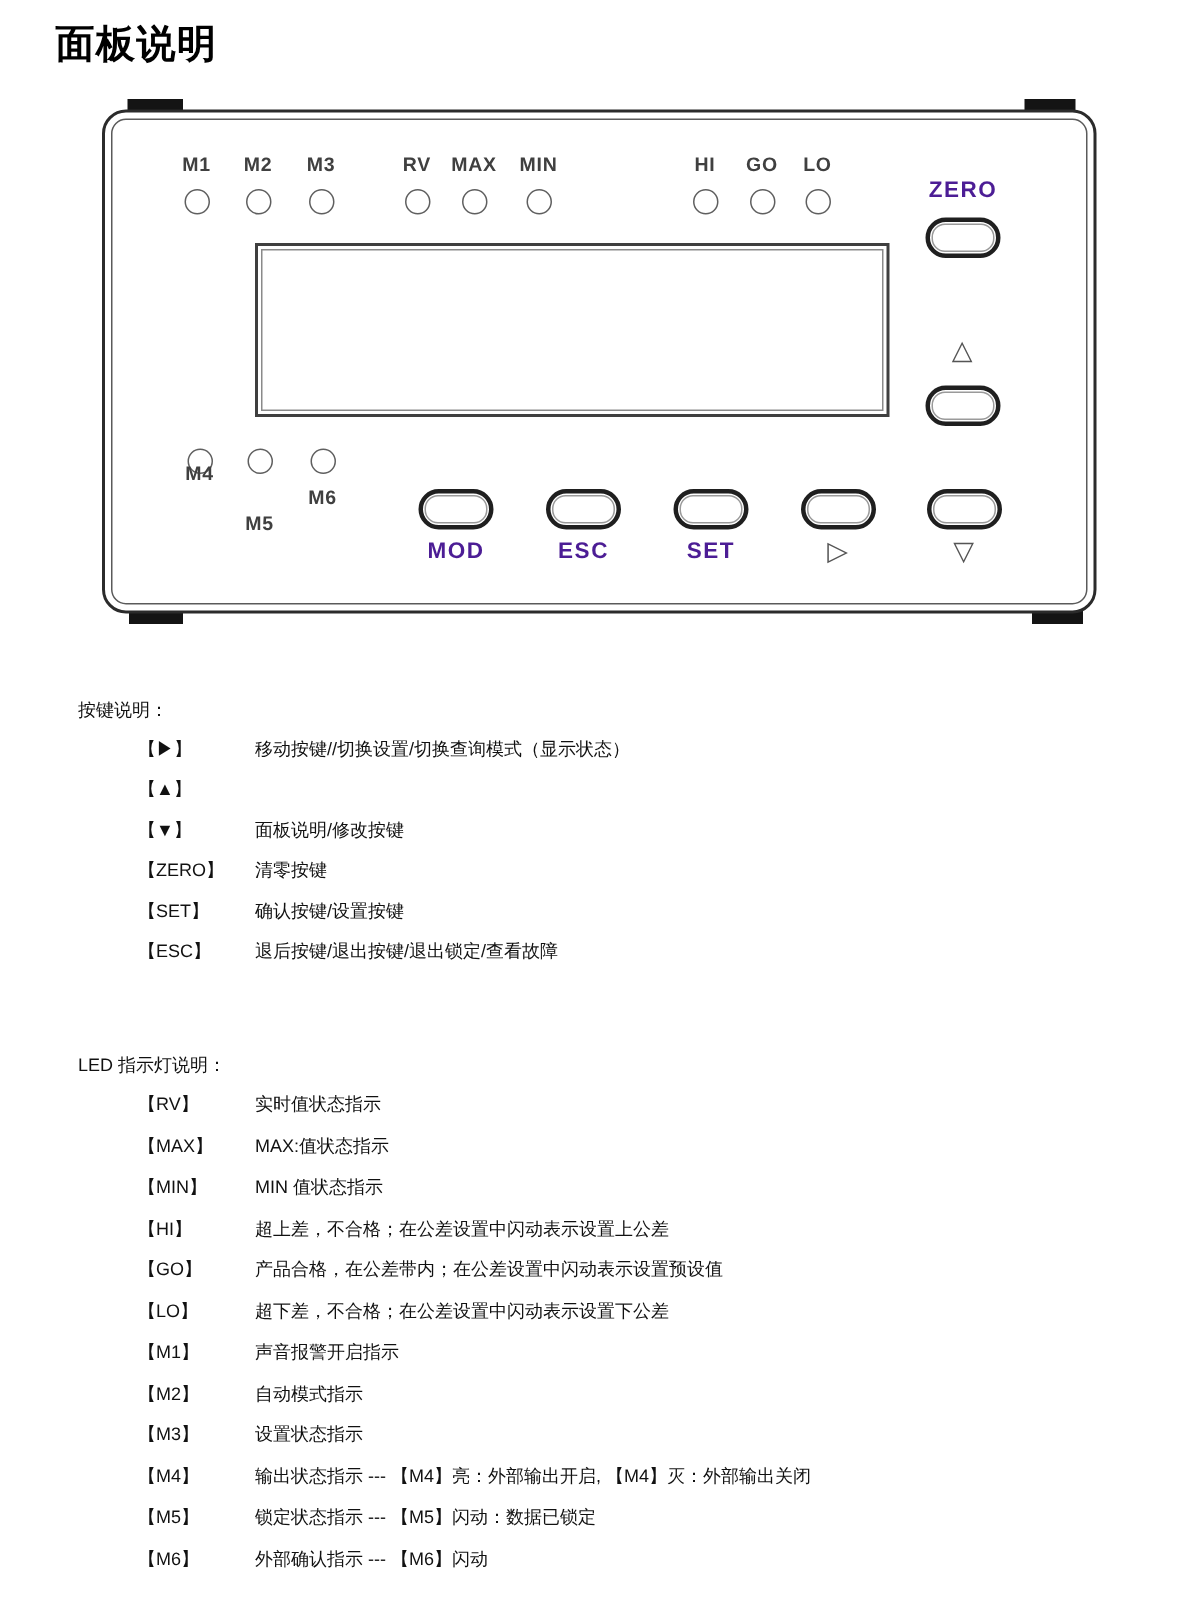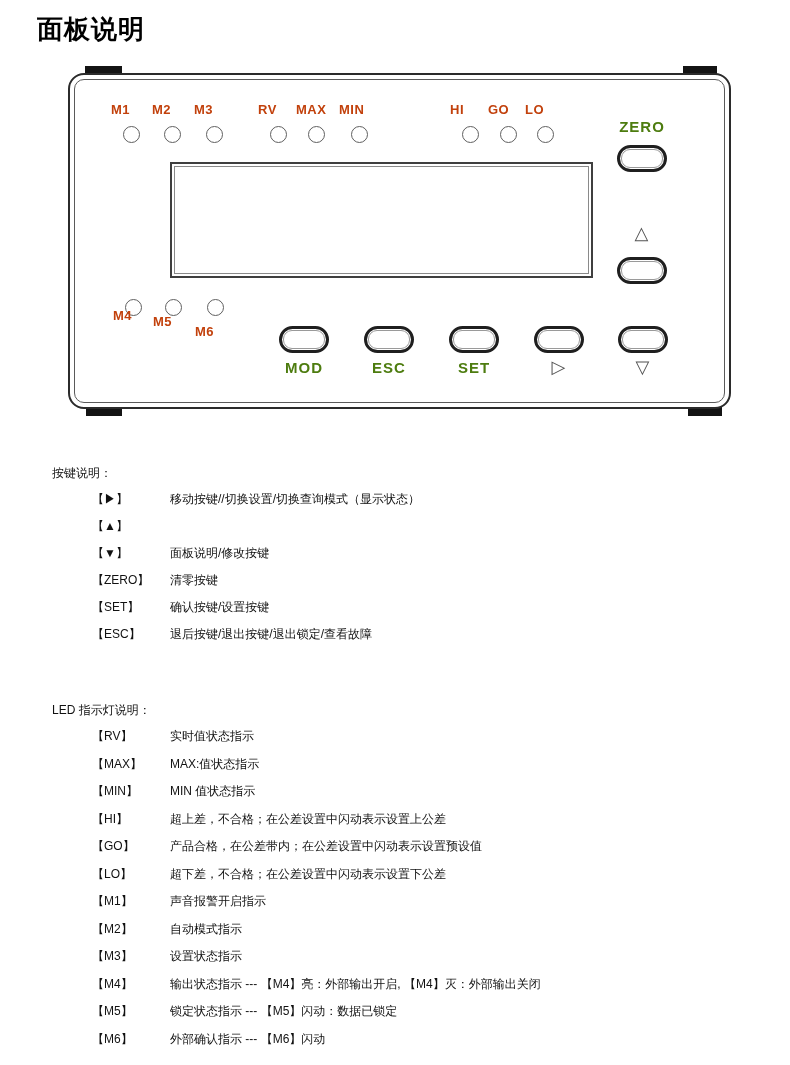--- a/index.html
+++ b/index.html
@@ -31,22 +31,22 @@
     border:2px solid #2b2b2b; border-radius:16px;
     box-sizing:border-box;
   }
   .panel-frame {
     position:absolute; inset:4px;
     border:1.5px solid #5a5a5a; border-radius:10px;
     pointer-events:none;
   }
 
   .led-label {
-    position:absolute; width:40px; 
-    font-size:13px; font-weight:600; color:#c2410c; letter-spacing:0.5px;
+    position:absolute; width:40px; text-align:center;
+    font-size:13px; font-weight:600; color:#404040; letter-spacing:0.5px;
     line-height:15px;
   }
   .led-circle {
     position:absolute; width:17px; height:17px;
     border:1.5px solid #5f5f5f; border-radius:50%;
     box-sizing:border-box; background:#fff;
   }
 
   .display {
     position:absolute; left:100px; top:87px; width:423px; height:116px;
@@ -58,21 +58,21 @@
     position:absolute; width:50px; height:27px;
     border:3px solid #1f1f1f; border-radius:14px;
     box-sizing:border-box; background:#fff;
   }
   .btn::after {
     content:""; position:absolute; inset:1px;
     border:1px solid #9a9a9a; border-radius:9px;
   }
   .btn-label {
     position:absolute; width:60px; text-align:center;
-    font-size:15px; font-weight:600; color:#4d7c0f; letter-spacing:1px;
+    font-size:15px; font-weight:600; color:#4c1d95; letter-spacing:1px;
     line-height:18px;
   }
   .btn-label.tri { font-size:18px; font-weight:400; color:#555; }
 
   
   .section { position:absolute; left:52px; font-size:12px; color:#111; }
   .section-heading { line-height:22px; }
   .rows { margin-top:2px; }
   .row { display:flex; }
   .keys .row { line-height:27px; height:27px; }
@@ -115,21 +115,21 @@
     <span class="led-label" style="left:455px;top:27px">LO</span>
     <span class="led-circle" style="left:467px;top:51px"></span>
 
     <div class="display">
       <div class="display-inner"></div>
     </div>
 
     <span class="led-circle" style="left:55px;top:224px"></span>
     <span class="led-label" style="left:43px;top:233px">M4</span>
     <span class="led-circle" style="left:95px;top:224px"></span>
-    <span class="led-label" style="left:83px;top:239px">M5</span>
+    <span class="led-label" style="left:83px;top:266px">M5</span>
     <span class="led-circle" style="left:137px;top:224px"></span>
     <span class="led-label" style="left:125px;top:249px">M6</span>
 
     <span class="btn-label" style="left:542px;top:43px">ZERO</span>
     <div class="btn" style="left:547px;top:70px"></div>
 
     <span class="btn-label tri" style="left:542px;top:149px">△</span>
     <div class="btn" style="left:547px;top:182px"></div>
 
     <div class="btn" style="left:209px;top:251px"></div>

